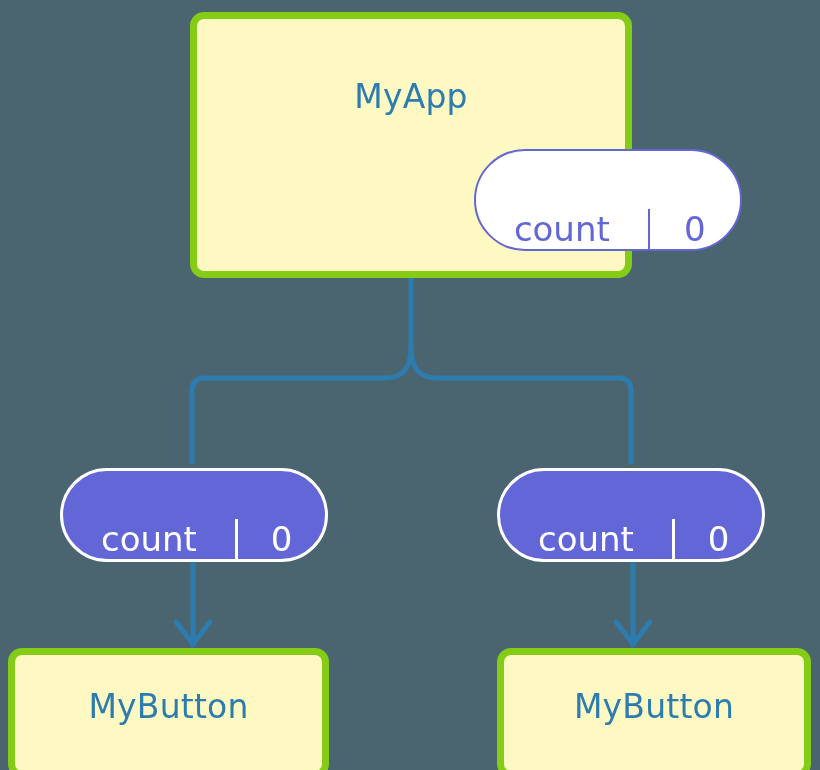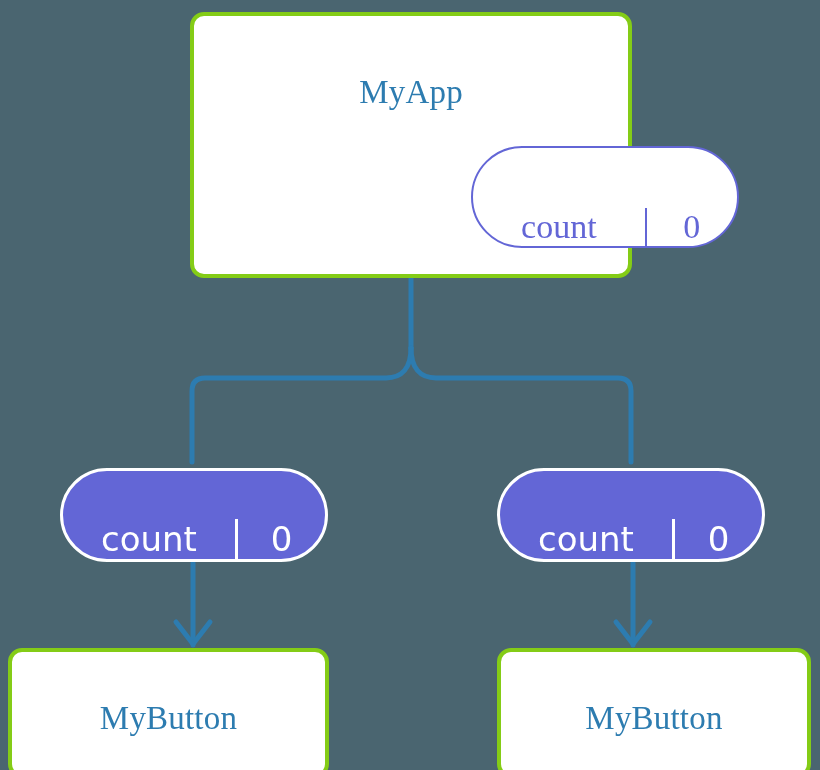--- a/index.html
+++ b/index.html
@@ -24,25 +24,24 @@
     left: 0;
     top: 0;
     width: 820px;
     height: 770px;
     pointer-events: none;
   }
 
   
   .comp-box {
     position: absolute;
-    background: #ffffff;
-    border: 4px solid #84cc16;
+    background: #fef9c3;
+    border: 7px solid #84cc16;
     border-radius: 14px;
     box-sizing: border-box;
-    font-family: Liberation Serif, serif;
   }
   .comp-title {
     color: #2d7cb0;
     font-size: 33px;
     letter-spacing: 0.2px;
     text-align: center;
     white-space: nowrap;
   }
 
   #app-box {
@@ -68,21 +67,21 @@
     left: 497px;
     top: 648px;
     width: 314px;
     height: 130px;
   }
   #btn-box-left .comp-title,
   #btn-box-right .comp-title {
     position: absolute;
     left: 0;
     right: 0;
-    top: 48px;
+    top: 32px;
   }
 
   
   .pill {
     position: absolute;
     display: flex;
     align-items: flex-end;
     border-radius: 999px;
     box-sizing: border-box;
     overflow: hidden;

